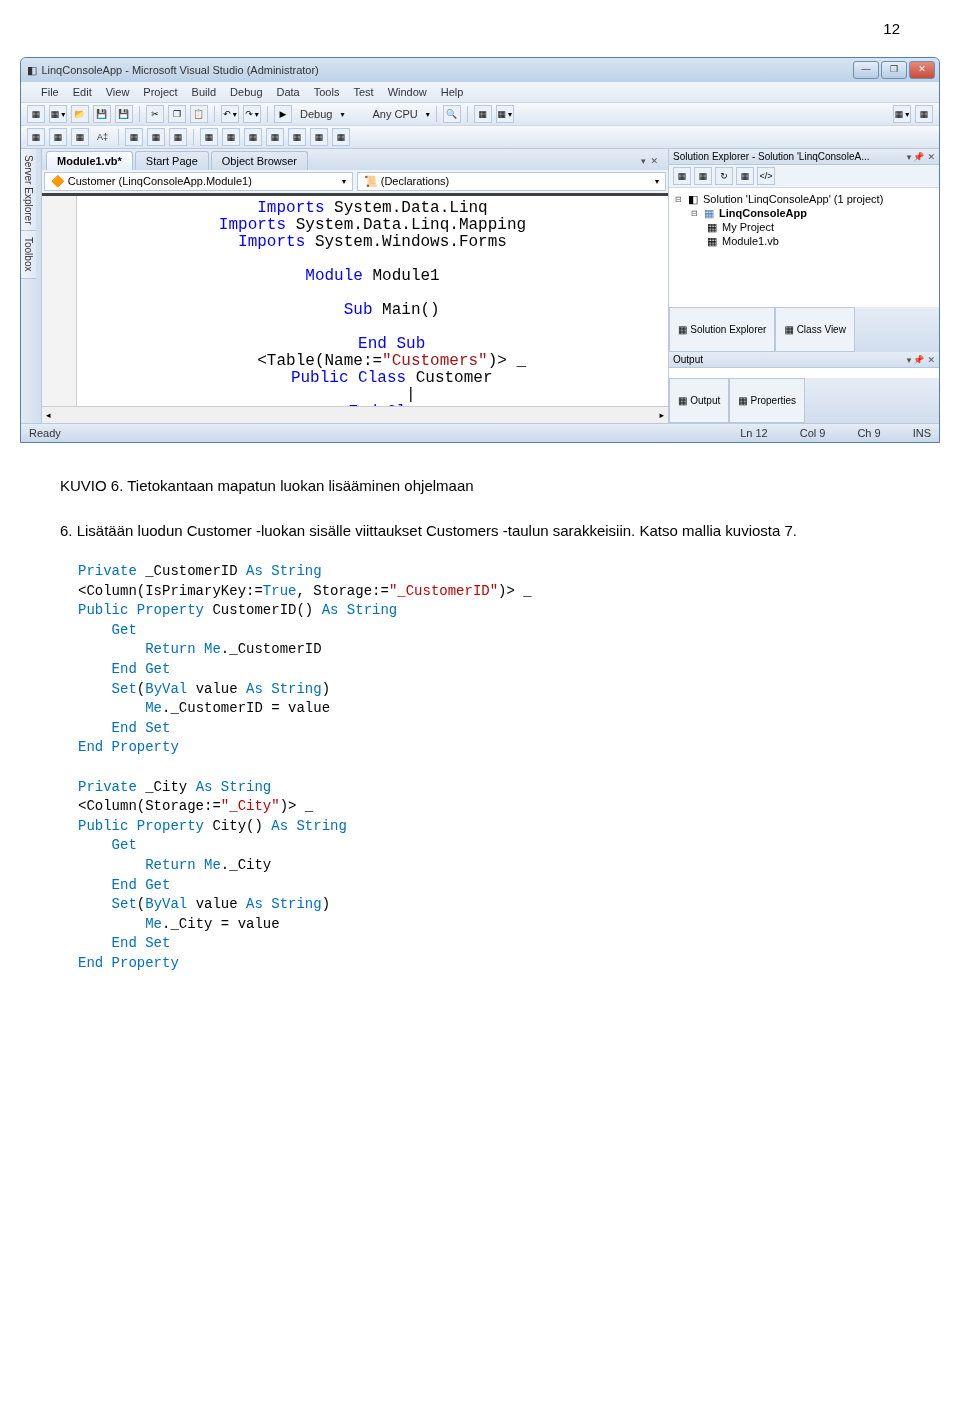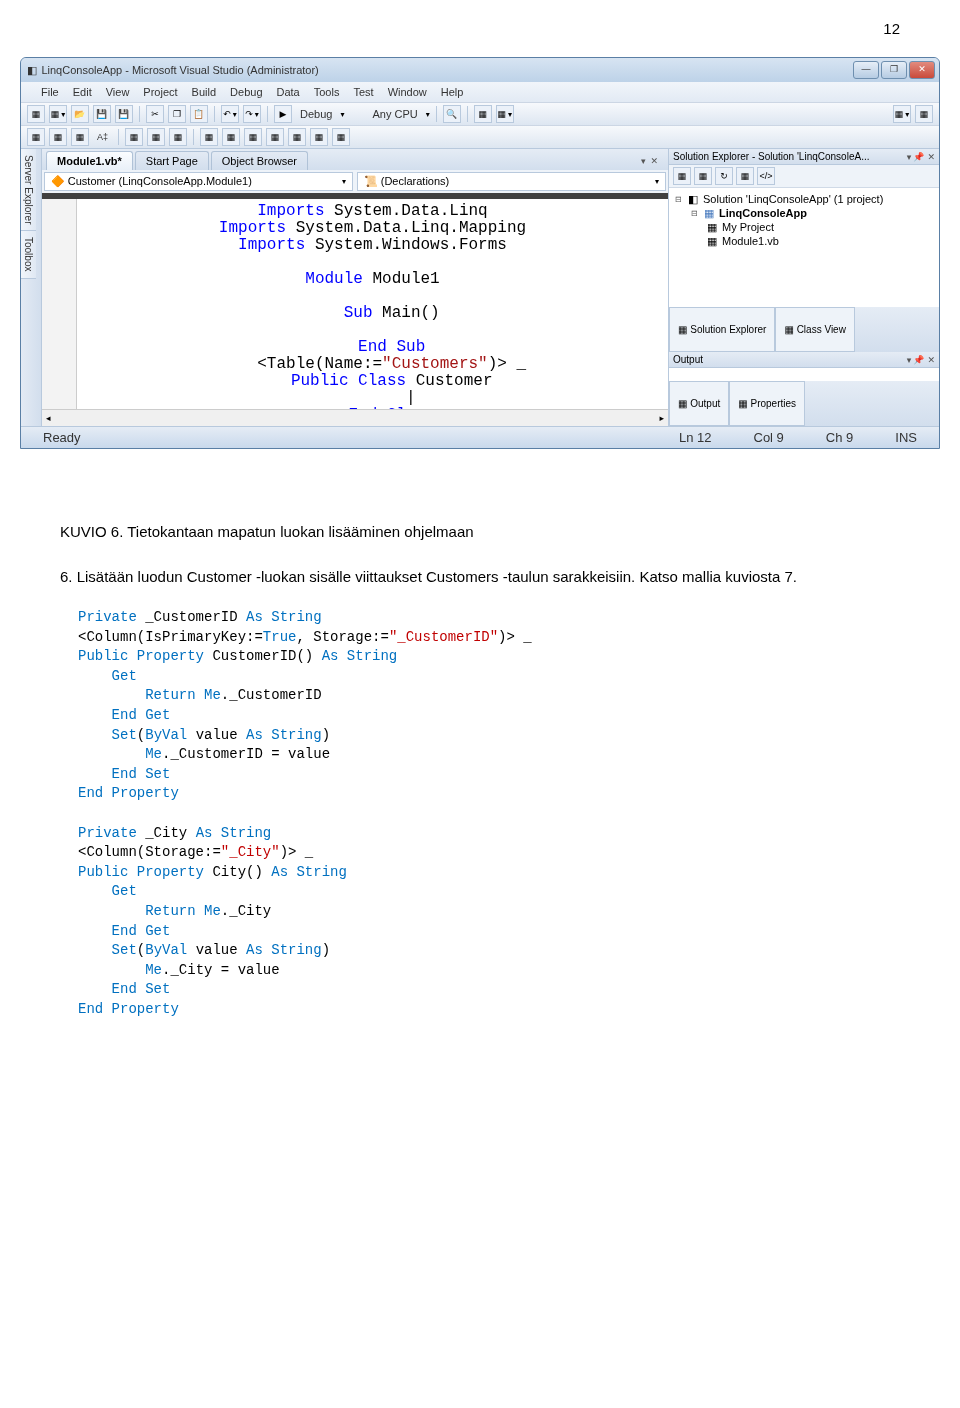--- a/index.html
+++ b/index.html
@@ -18,21 +18,21 @@
 .tb-text { padding:0 4px; color:#333; }
 .tb-drop::after { content:"▾"; font-size:8px; margin-left:2px; }
 .vs-body { display:flex; background:#fff; border-top:1px solid #B8C9DD; }
 .side-tabs { width:20px; background:linear-gradient(90deg,#E3EAF4,#D2DEED); border-right:1px solid #B8C9DD; }
 .side-tab { writing-mode:vertical-lr; font-size:10px; padding:6px 2px; color:#333; border-bottom:1px solid #B8C9DD; background:linear-gradient(90deg,#F2F6FB,#DFE8F3); }
 .main-area { flex:1; display:flex; flex-direction:column; }
 .tab-strip { display:flex; align-items:center; background:linear-gradient(#E5ECF5,#D2DEED); padding:2px 4px 0 4px; font-size:11px; }
 .file-tab { padding:3px 10px; background:linear-gradient(#FBFDFF,#E9F0F8); border:1px solid #B0C2D7; border-bottom:none; border-radius:3px 3px 0 0; margin-right:2px; font-weight:bold; }
 .file-tab.inactive { font-weight:normal; background:linear-gradient(#E3EAF4,#D2DEED); }
 .tab-ctrl { margin-left:auto; font-size:9px; color:#555; padding:0 6px; }
-.selectors { display:flex; background:#EEF3F9; border-bottom:6px solid #404040; }
+.selectors { display:flex; background:#EEF3F9; border-bottom:3px solid #404040; }
 .selector { flex:1; border:1px solid #B8C9DD; margin:2px; padding:2px 6px; font-size:11px; background:#fff; display:flex; align-items:center; justify-content:space-between; }
 .selector::after { content:"▾"; font-size:8px; }
 .code-area { display:flex; height:210px; overflow:hidden; background:#fff; }
 .gutter { width:34px; background:#F3F3F3; border-right:1px solid #ccc; }
 .code { flex:1; padding:4px 8px; font-family:"Courier New",monospace; font-size:16px; line-height:17px; white-space:pre;text-align:center; }
 .kw { color:#0000ff; }
 .str { color:#a31515; }
 .code-scroll { display:flex; align-items:center; justify-content:space-between; height:16px; background:#F0F0F0; border-top:1px solid #ccc; font-size:9px; padding:0 4px; }
 .right-panes { width:270px; display:flex; flex-direction:column; border-left:1px solid #B8C9DD; }
 .pane-header { display:flex; align-items:center; justify-content:space-between; padding:2px 4px; background:linear-gradient(#E5ECF5,#D2DEED); font-size:10px; border-bottom:1px solid #B8C9DD; }
@@ -41,24 +41,24 @@
 .pane-body { flex:1; padding:4px 6px; font-size:11px; background:#fff; }
 .tree-item { display:flex; align-items:center; gap:3px; padding:1px 0; }
 .tree-indent1 { padding-left:16px; }
 .tree-indent2 { padding-left:32px; }
 .tree-toggle { font-size:8px; color:#555; width:10px; }
 .icon-sq { width:12px; height:12px; display:inline-block; }
 .bottom-tabs { display:flex; background:linear-gradient(#E5ECF5,#D2DEED); font-size:10px; }
 .btab { padding:16px 8px; border:1px solid #B8C9DD; background:#EEF3F9; }
 .output-pane { flex:1; display:flex; flex-direction:column;text-align:center; }
 .output-body { flex:1; background:#fff; height:100px; }
-.status-bar { display:flex; align-items:center; justify-content:space-between; padding:3px 22px; background:linear-gradient(#E5ECF5,#C9D9EC); font-size:13px; color:#333; border-top:1px solid #B8C9DD; }
-.status-right { display:flex; gap:42px;justify-content:space-between; }
-
-.text-body { padding:32px 60px; font-size:15px; line-height:1.5;margin-top:40px; }
+.status-bar { display:flex; align-items:center; justify-content:space-between; padding:3px 8px; background:linear-gradient(#E5ECF5,#C9D9EC); font-size:11px; color:#333; border-top:1px solid #B8C9DD; }
+.status-right { display:flex; gap:32px;justify-content:space-between; }
+
+.text-body { padding:32px 60px; font-size:15px; line-height:1.5; }
 .text-body h3 { font-size:15px; font-weight:normal; margin:0 0 22px 0; }
 .text-body p { margin:0 0 20px 0; }
 .code-block { font-family:"Courier New",monospace; font-size:14px; line-height:1.4; white-space:pre; margin-left:18px; }
 .code-block .kw { color:#0070C0; }
 .code-block .str { color:#C00000; }
 </style>
 </head>
 <body>
 
 <div class="page-num">12</div>

